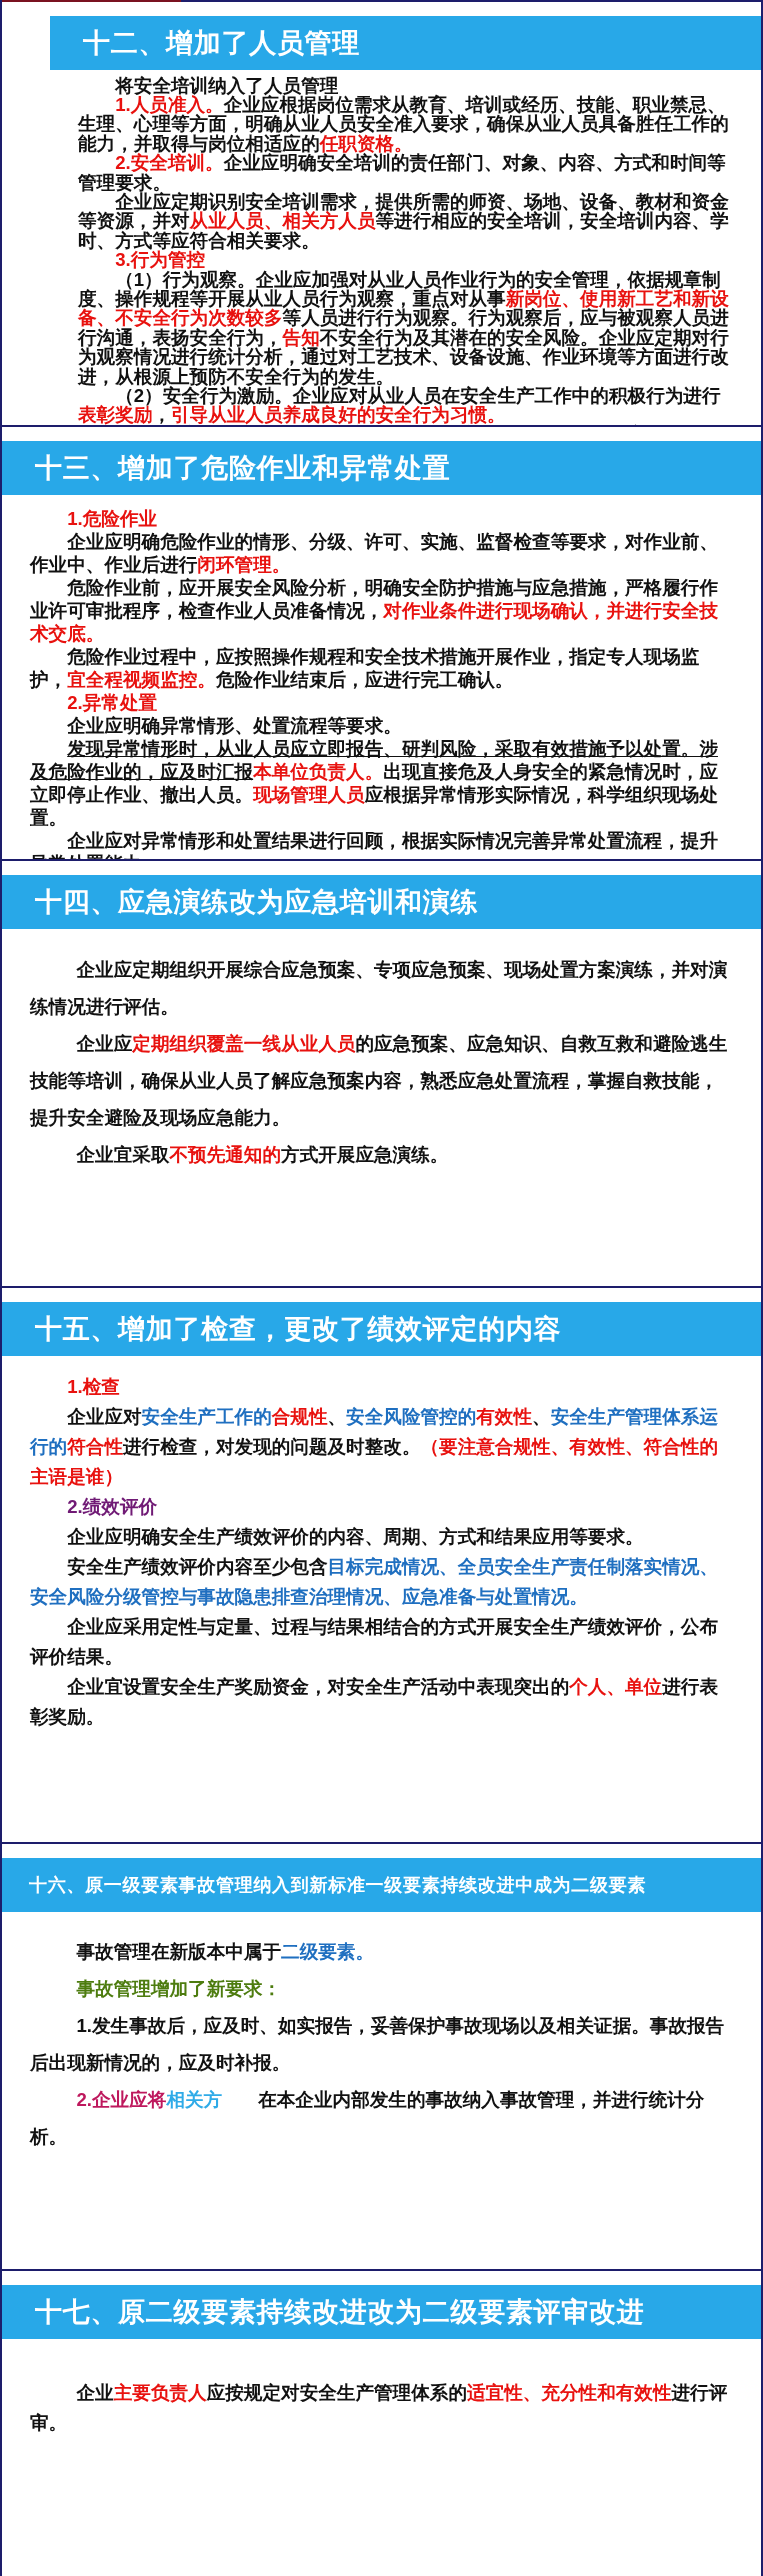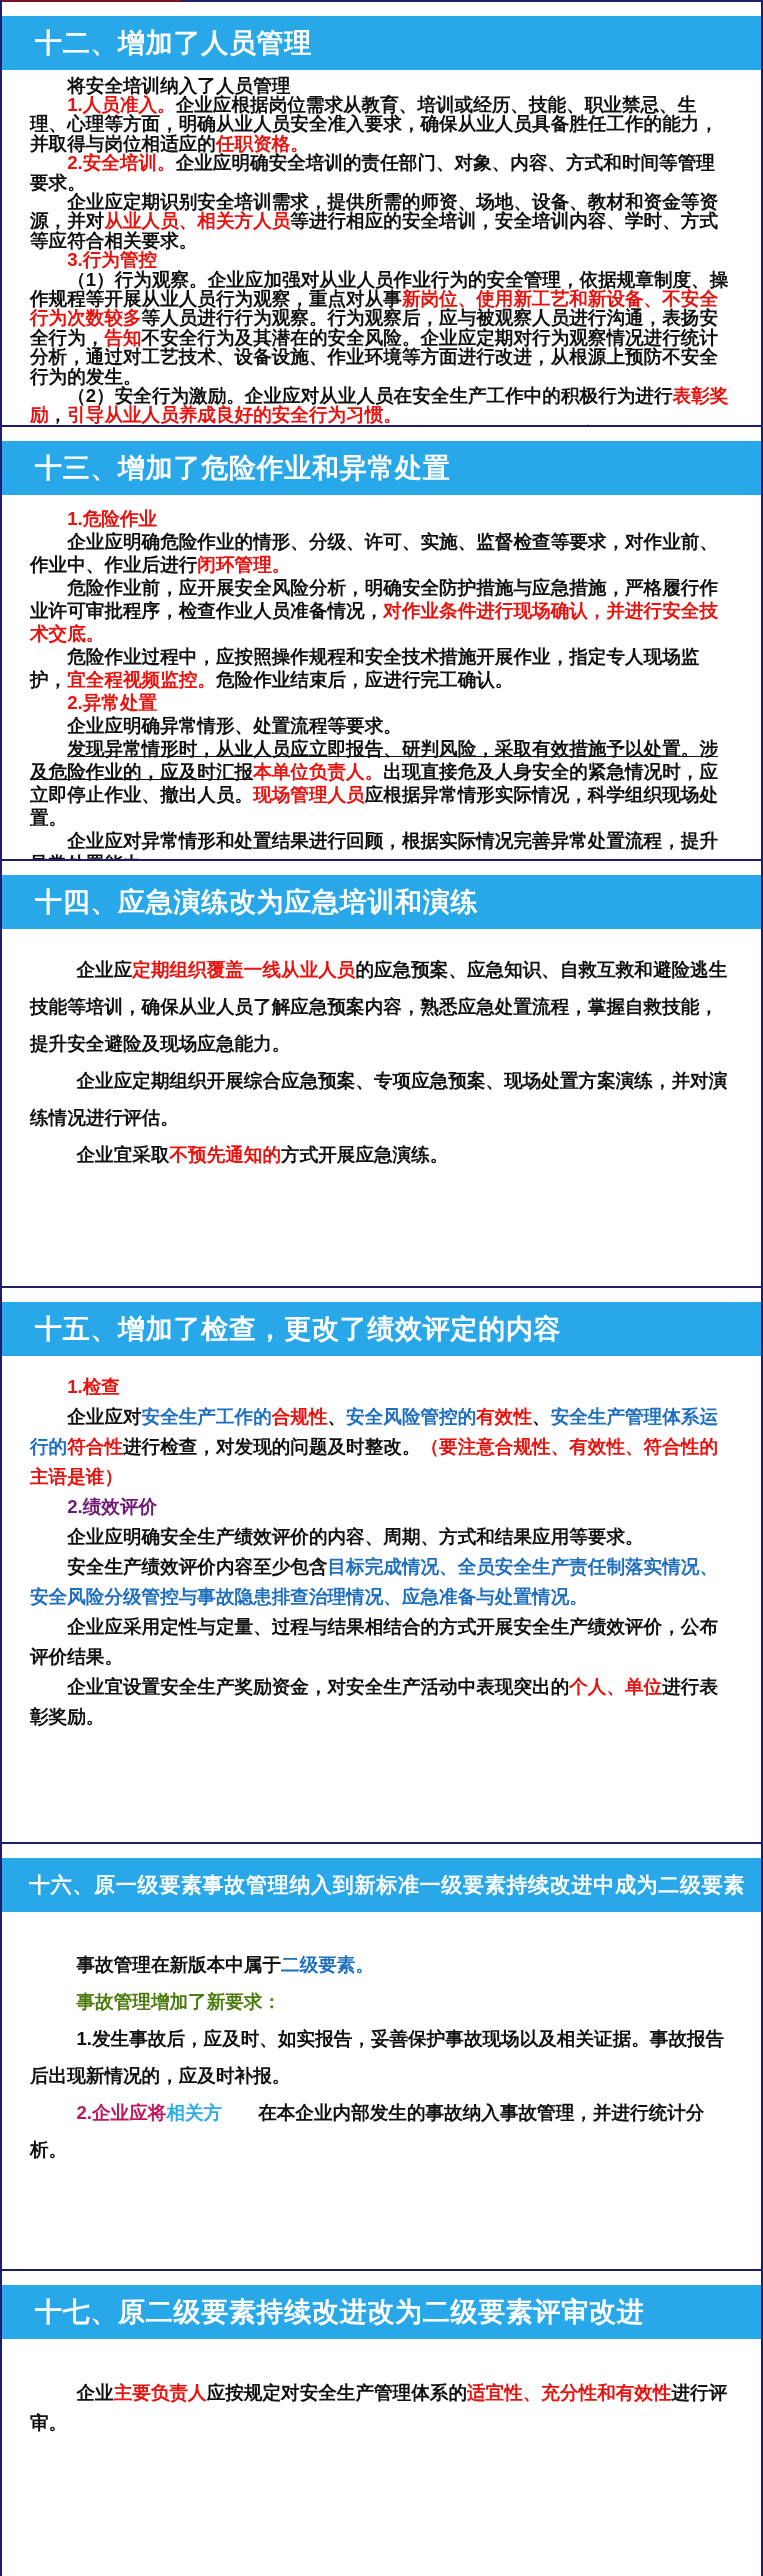--- a/index.html
+++ b/index.html
@@ -4,38 +4,38 @@
 <style>
   html,body{margin:0;padding:0;background:#ffffff;}
   body{font-family:"Liberation Sans","DejaVu Sans",sans-serif;}
   .page{position:relative;width:763px;height:2576px;margin:0;background:#ffffff;
         box-sizing:border-box;border-left:2.2px solid var(--border,#1d1d6b);
         border-right:2.2px solid var(--border,#1d1d6b);overflow:hidden;}
   .top-edge{height:2.2px;width:100%;
         background:linear-gradient(90deg,#7a1220 0,#7a1220 179px,var(--border,#1d1d6b) 179px);}
   .card{position:relative;box-sizing:border-box;width:100%;overflow:hidden;
         border-bottom:2.2px solid var(--border,#1d1d6b);background:#ffffff;}
-  .card.s12{height:425px;}
+  .card.s12{height:425px;padding-left:48px;}
   .card.s13{height:434px;}
   .card.s14{height:427px;}
   .card.s15{height:556px;}
   .card.s16{height:427px;}
   .card.s17{height:431px;border-bottom-width:4.5px;}
   .strip{height:13.4px;}
   .bar{height:54px;background:var(--bar,#28a8e8);}
   .bar-title{color:#ffffff;font-weight:bold;font-size:27px;line-height:54px;
         padding-left:33px;white-space:nowrap;letter-spacing:0.7px;}
-  .s16 .bar-title{font-size:21px;padding-left:27px;}
+  .s16 .bar-title{font-size:18px;padding-left:27px;}
   .content{padding:6px 28px 0 28px;font-weight:bold;color:var(--k,#111111);font-size:18.6px;}
   .content p{margin:0;text-indent:2em;word-break:break-all;}
   .s12 .content{line-height:19.4px;padding-top:6px;}
   .s13 .content{line-height:23px;padding-top:12px;}
   .s14 .content{line-height:37px;padding-top:22.4px;}
   .s15 .content{line-height:30px;padding-top:16.4px;}
-  .s16 .content{line-height:37px;padding-top:34px;}
+  .s16 .content{line-height:37px;padding-top:21px;}
   .s17 .content{line-height:30px;padding-top:39px;}
   .s14 .content p,.s16 .content p,.s17 .content p{text-indent:2.5em;}
   .footer-credit{position:absolute;right:22.4px;bottom:16.4px;color:var(--footer,#4a4ace);
         font-size:18px;font-weight:normal;letter-spacing:0.4px;}
 </style>
 </head>
 <body>
 
 <div class="page">
   <div class="top-edge"></div>
@@ -74,22 +74,22 @@
           <p><span style="color: rgb(17, 17, 17);">企业应对异常情形和处置结果进行回顾，根据实际情况完善异常处置流程，提升异常处置能力。</span></p>
         </div>
     </section>
 
     <section class="card s14">
       <div class="strip"></div>
       <header class="bar">
         <div class="bar-title">十四、应急演练改为应急培训和演练</div>
       </header>
       <div class="content">
+          <p><span style="color: rgb(17, 17, 17);">企业应定期组织开展综合应急预案、专项应急预案、现场处置方案演练，并对演练情况进行评估。</span></p>
           <p><span style="color: rgb(17, 17, 17);">企业应</span><span style="color: rgb(232, 18, 15);">定期组织覆盖一线从业人员</span><span style="color: rgb(17, 17, 17);">的应急预案、应急知识、自救互救和避险逃生技能等培训，确保从业人员了解应急预案内容，熟悉应急处置流程，掌握自救技能，提升安全避险及现场应急能力。</span></p>
-          <p><span style="color: rgb(17, 17, 17);">企业应定期组织开展综合应急预案、专项应急预案、现场处置方案演练，并对演练情况进行评估。</span></p>
           <p><span style="color: rgb(17, 17, 17);">企业宜采取</span><span style="color: rgb(232, 18, 15);">不预先通知的</span><span style="color: rgb(17, 17, 17);">方式开展应急演练。</span></p>
         </div>
     </section>
 
     <section class="card s15">
       <div class="strip"></div>
       <header class="bar">
         <div class="bar-title">十五、增加了检查，更改了绩效评定的内容</div>
       </header>
       <div class="content">

